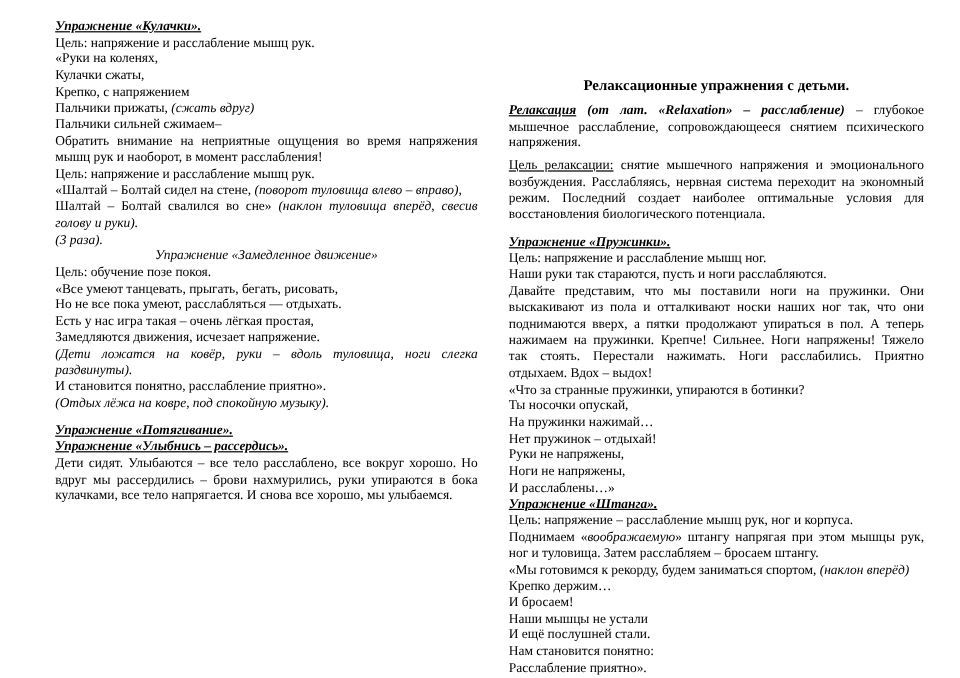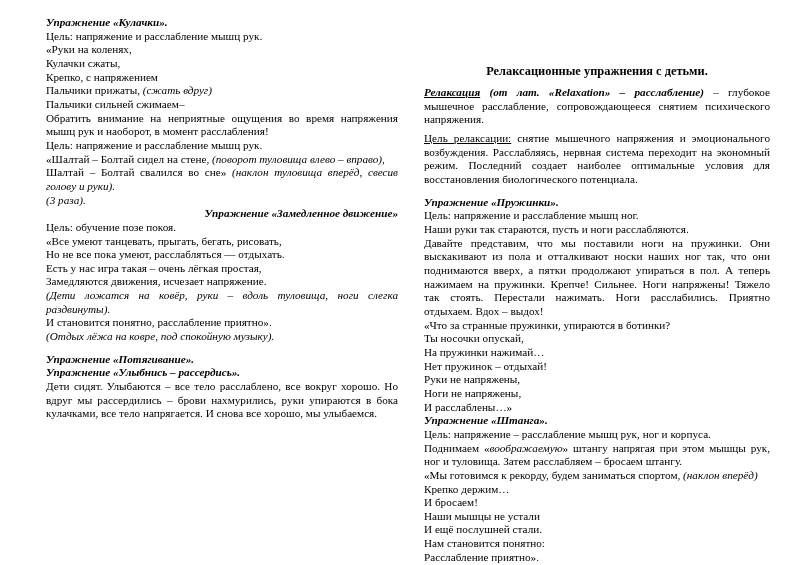--- a/index.html
+++ b/index.html
@@ -39,26 +39,27 @@
   .head {
     font-size: 12.4px;
     font-weight: bold;
     text-align: center;
     margin-bottom: 7px;
     margin-top: 48px;
   }
   .sub {
     font-style: italic;
     font-weight: bold;
+    text-decoration: underline;
     text-align: left;
   }
   .subnu {
     font-style: italic;
-    font-weight: bold;
-    text-align: right;
+    font-weight: normal;
+    text-align: center;
   }
   .termline .term {
     font-style: italic;
     font-weight: bold;
     text-decoration: underline;
   }
   .termline .lat {
     font-style: italic;
     font-weight: bold;
   }

